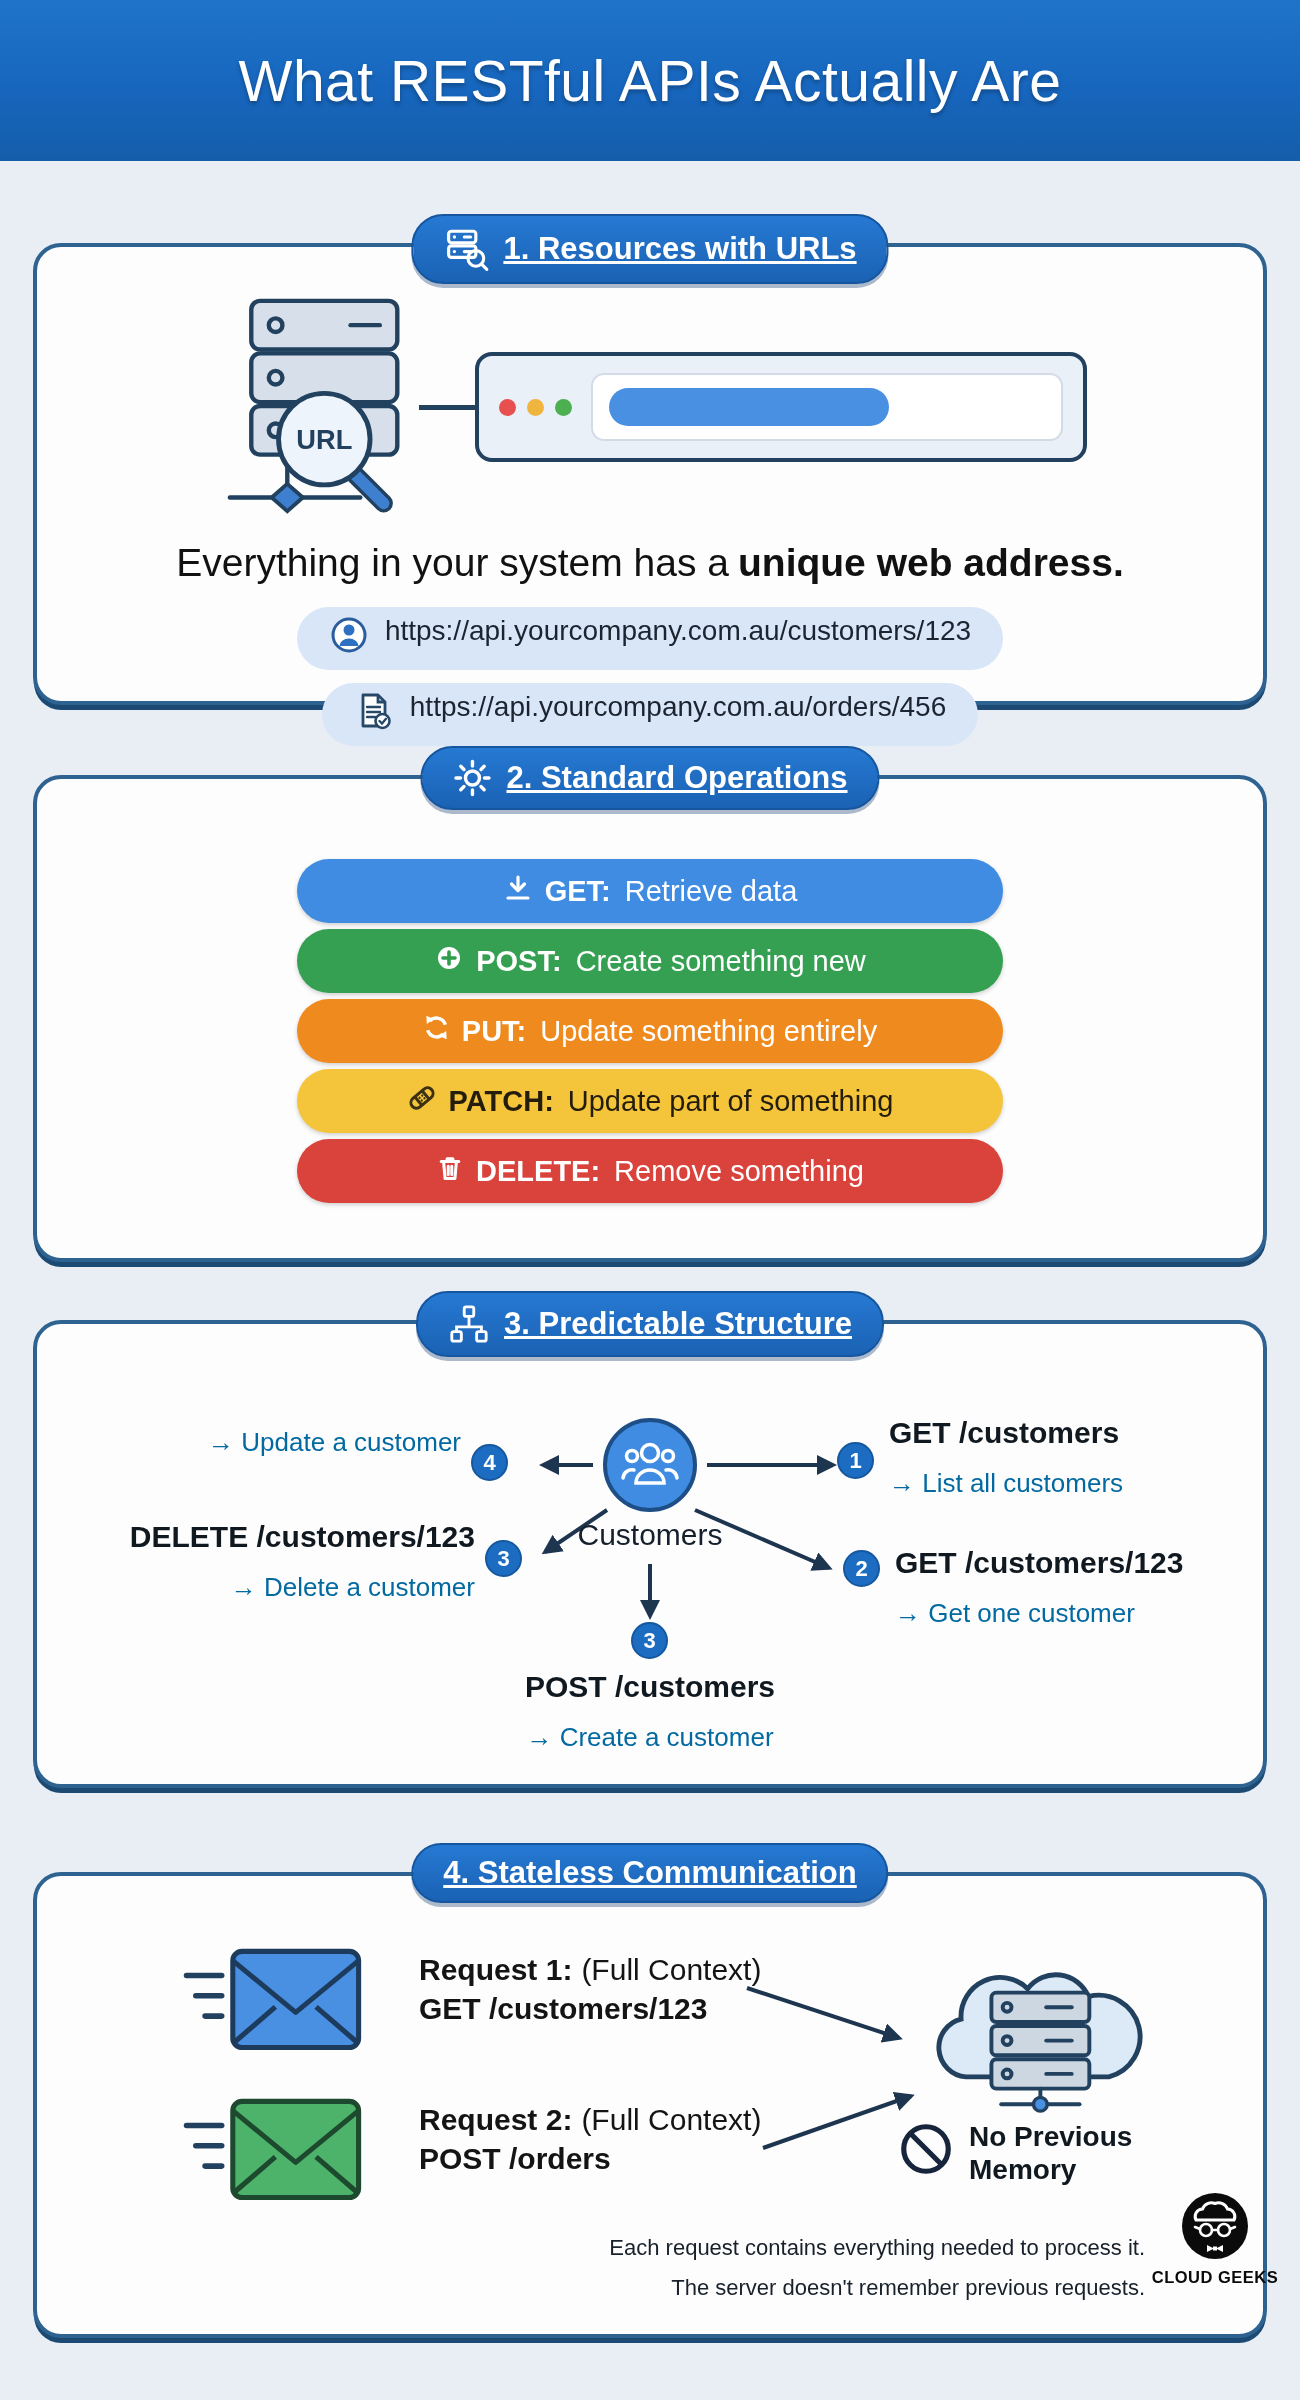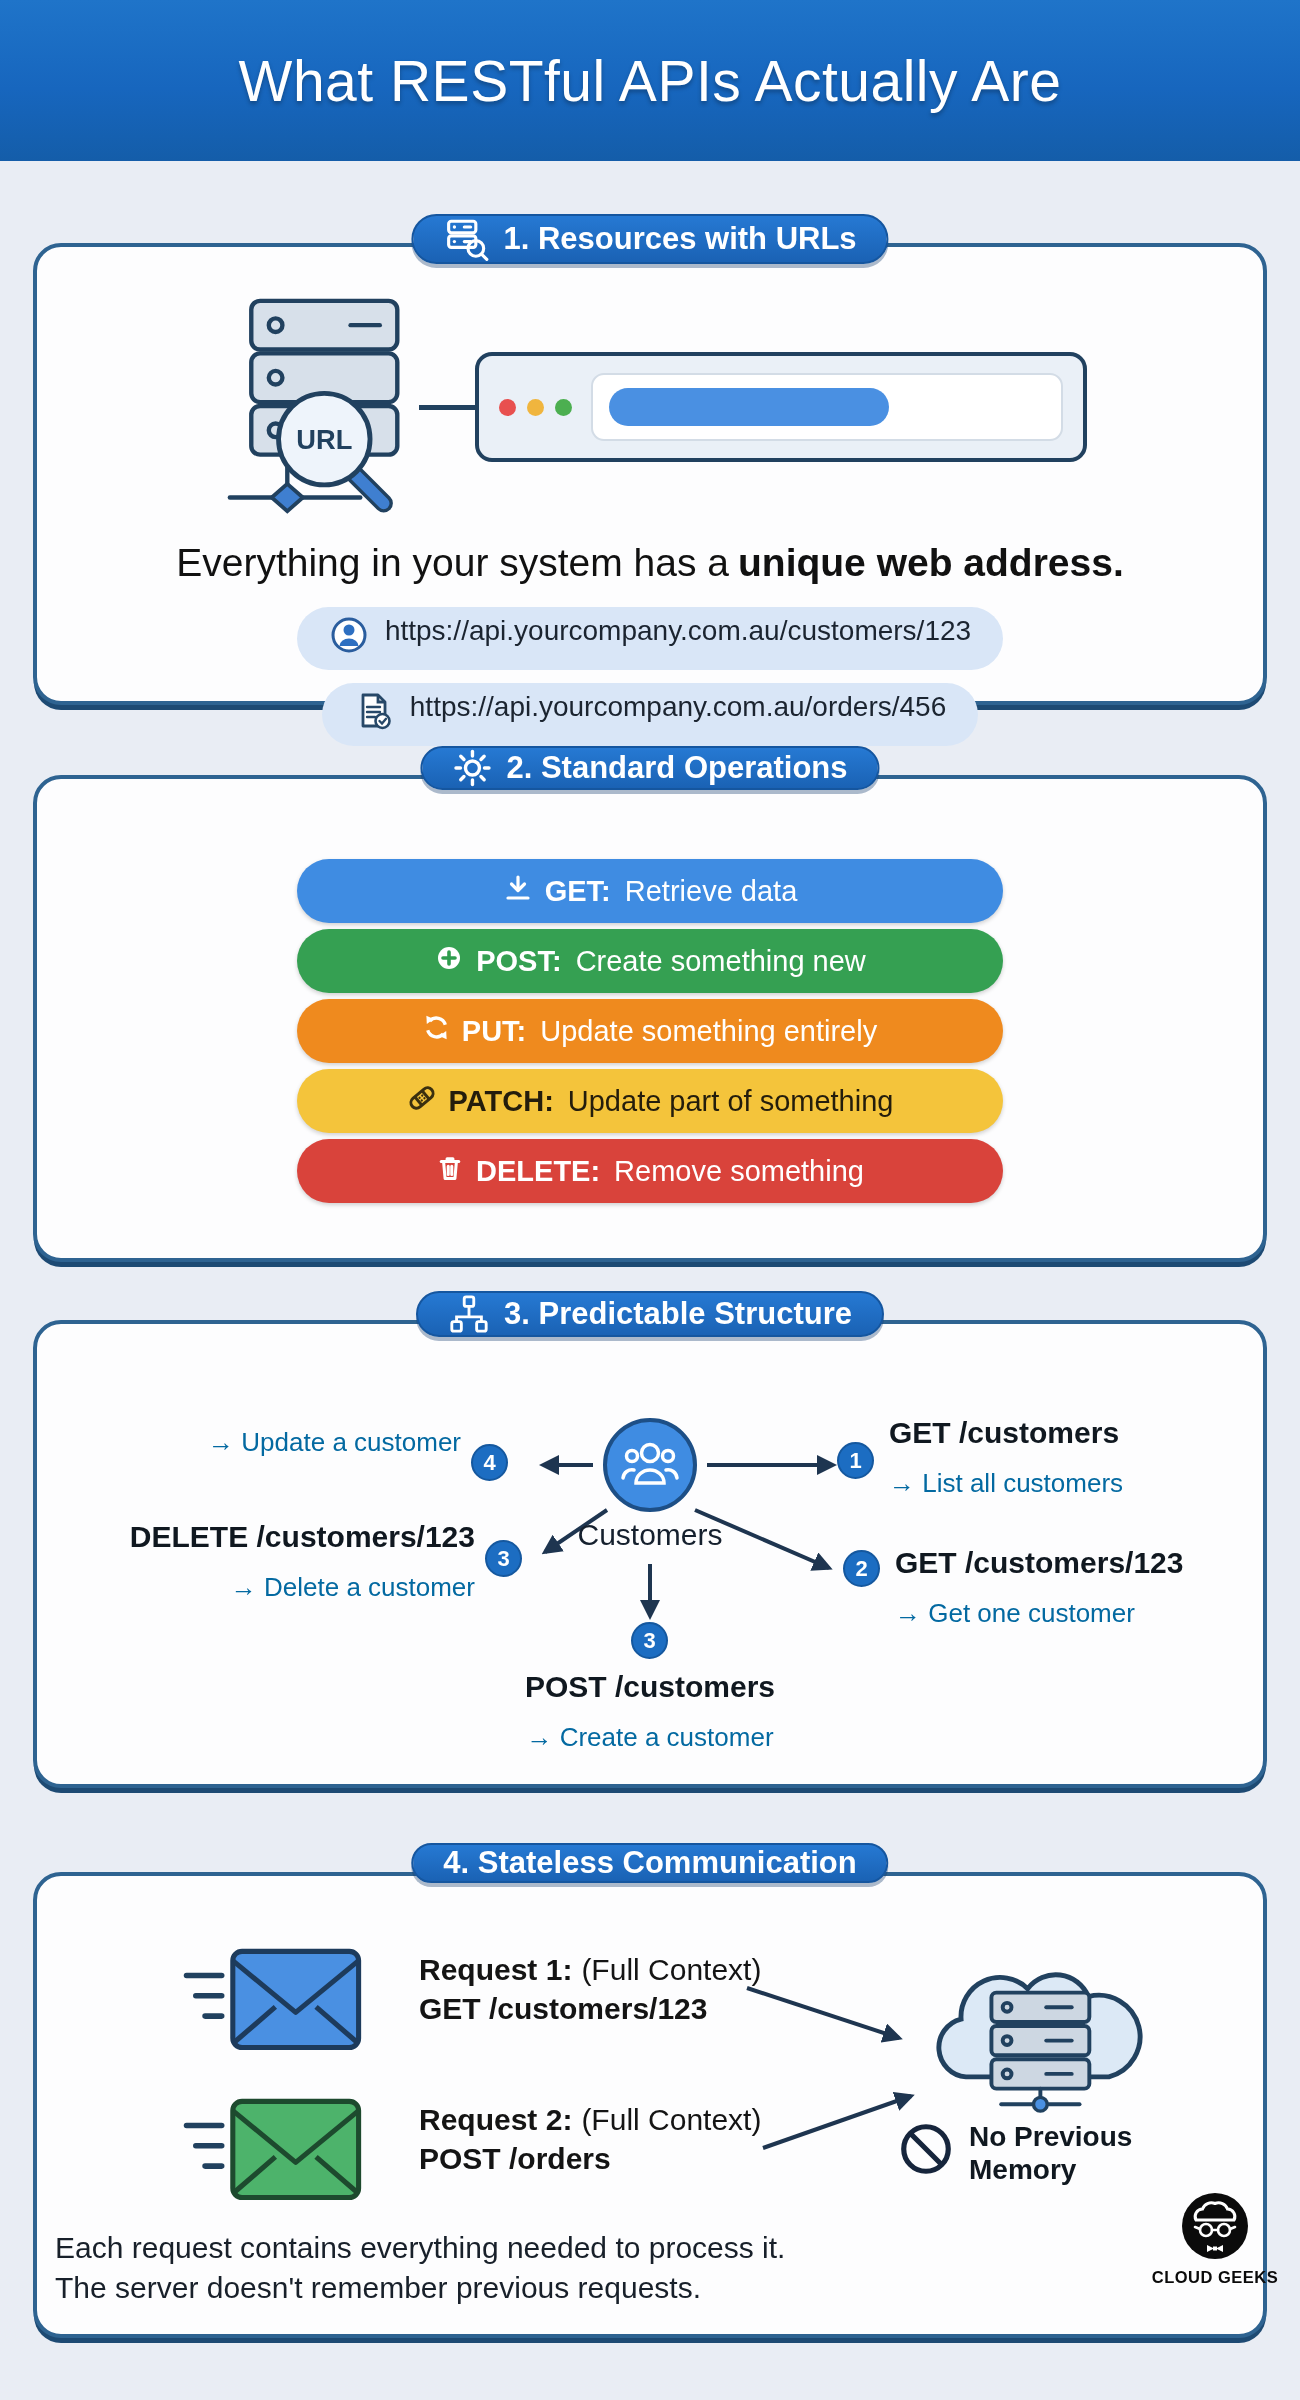--- a/index.html
+++ b/index.html
@@ -23,23 +23,24 @@
     box-shadow:0 6px 0 -1px #1d4a73;
   }
   .card1 { top:243px; height:462px; }
   .card2 { top:775px; height:487px; }
   .card3 { top:1320px; height:468px; }
   .card4 { top:1872px; height:466px; }
   .badge {
     position:absolute; top:-33px; left:50%; transform:translateX(-50%);
     background:linear-gradient(180deg,#2679d3,#1a62b4);
     border:2px solid #15569f; color:#fff; font-weight:bold; font-size:31px;
-    padding:0 30px; border-radius:32px; white-space:nowrap;
+    padding:10px 30px; border-radius:32px; white-space:nowrap;
     display:flex; align-items:center; gap:14px;
     box-shadow:0 4px 0 rgba(16,58,110,.35);
+    text-decoration:underline;
   }
   .badge svg { display:block; }
   
   .illus-row { display:flex; align-items:center; justify-content:center; margin-top:48px; }
   .browser {
     width:612px; height:110px; background:#eaf0f7; border:4px solid #21415f; border-radius:17px;
     display:flex; align-items:center; padding:0 20px; gap:11px;
   }
   .dot { width:17px; height:17px; border-radius:50%; }
   .dot-red{background:#e8504f} .dot-yellow{background:#f0b53e} .dot-green{background:#4caf50}
@@ -85,22 +86,22 @@
   .stateless svg.lines { position:absolute; inset:0; }
   .env { position:absolute; }
   .env1 { left:144px; top:64px; } .env2 { left:144px; top:214px; }
   .req { position:absolute; line-height:39px; font-size:30px; }
   .req1 { left:382px; top:74px; } .req2 { left:382px; top:224px; }
   .req .lb { font-weight:bold; } .req .ctx { margin-left:9px; } .req .method { font-weight:bold; }
   .cloud { position:absolute; left:880px; top:46px; }
   .nosym { position:absolute; left:860px; top:244px; }
   .nomem { position:absolute; left:932px; top:244px; font-size:28px; font-weight:bold;
     line-height:33px; color:#101820; }
-  .s4-footer { position:absolute; left:18px; width:1090px; top:352px; text-align:left;
-    font-size:30px; line-height:40px; color:#18202a; }
+  .s4-footer { position:absolute; left:18px; width:1090px; top:352px; text-align:right;
+    font-size:22px; line-height:40px; color:#18202a; }
   .logo { position:absolute; left:1098px; top:314px; width:160px; text-align:center; }
   .logo .brand { font-size:16.5px; font-weight:bold; letter-spacing:.5px; color:#0a0a0a; margin-top:2px; }
 </style>
 </head>
 <body>
 
 <div class="page">
 
   <div class="banner">
     <h1>What RESTful APIs Actually Are</h1>

